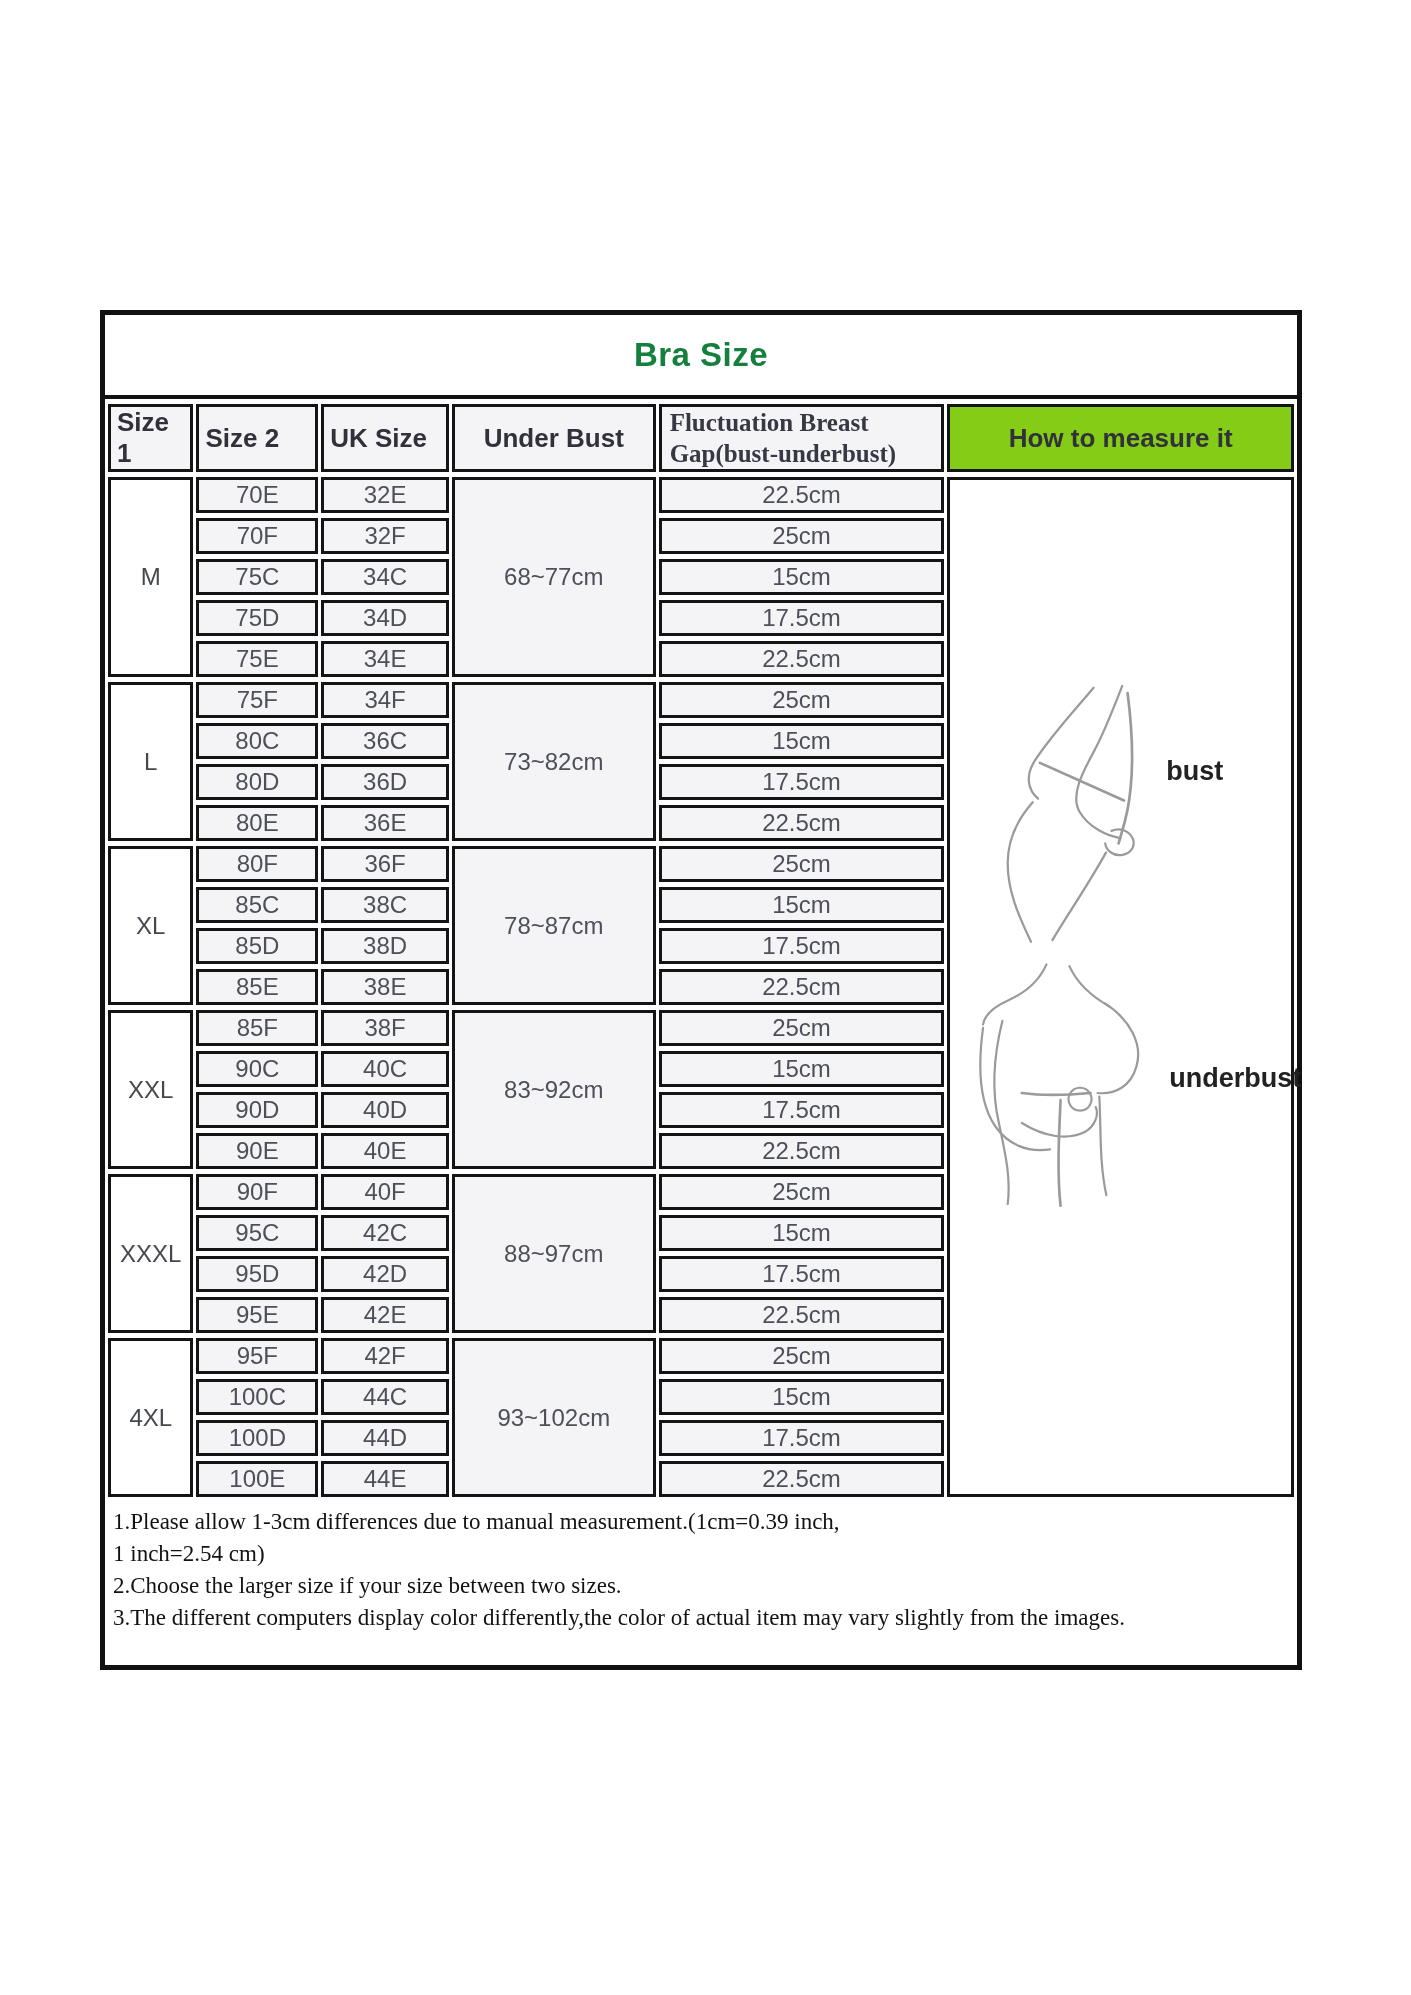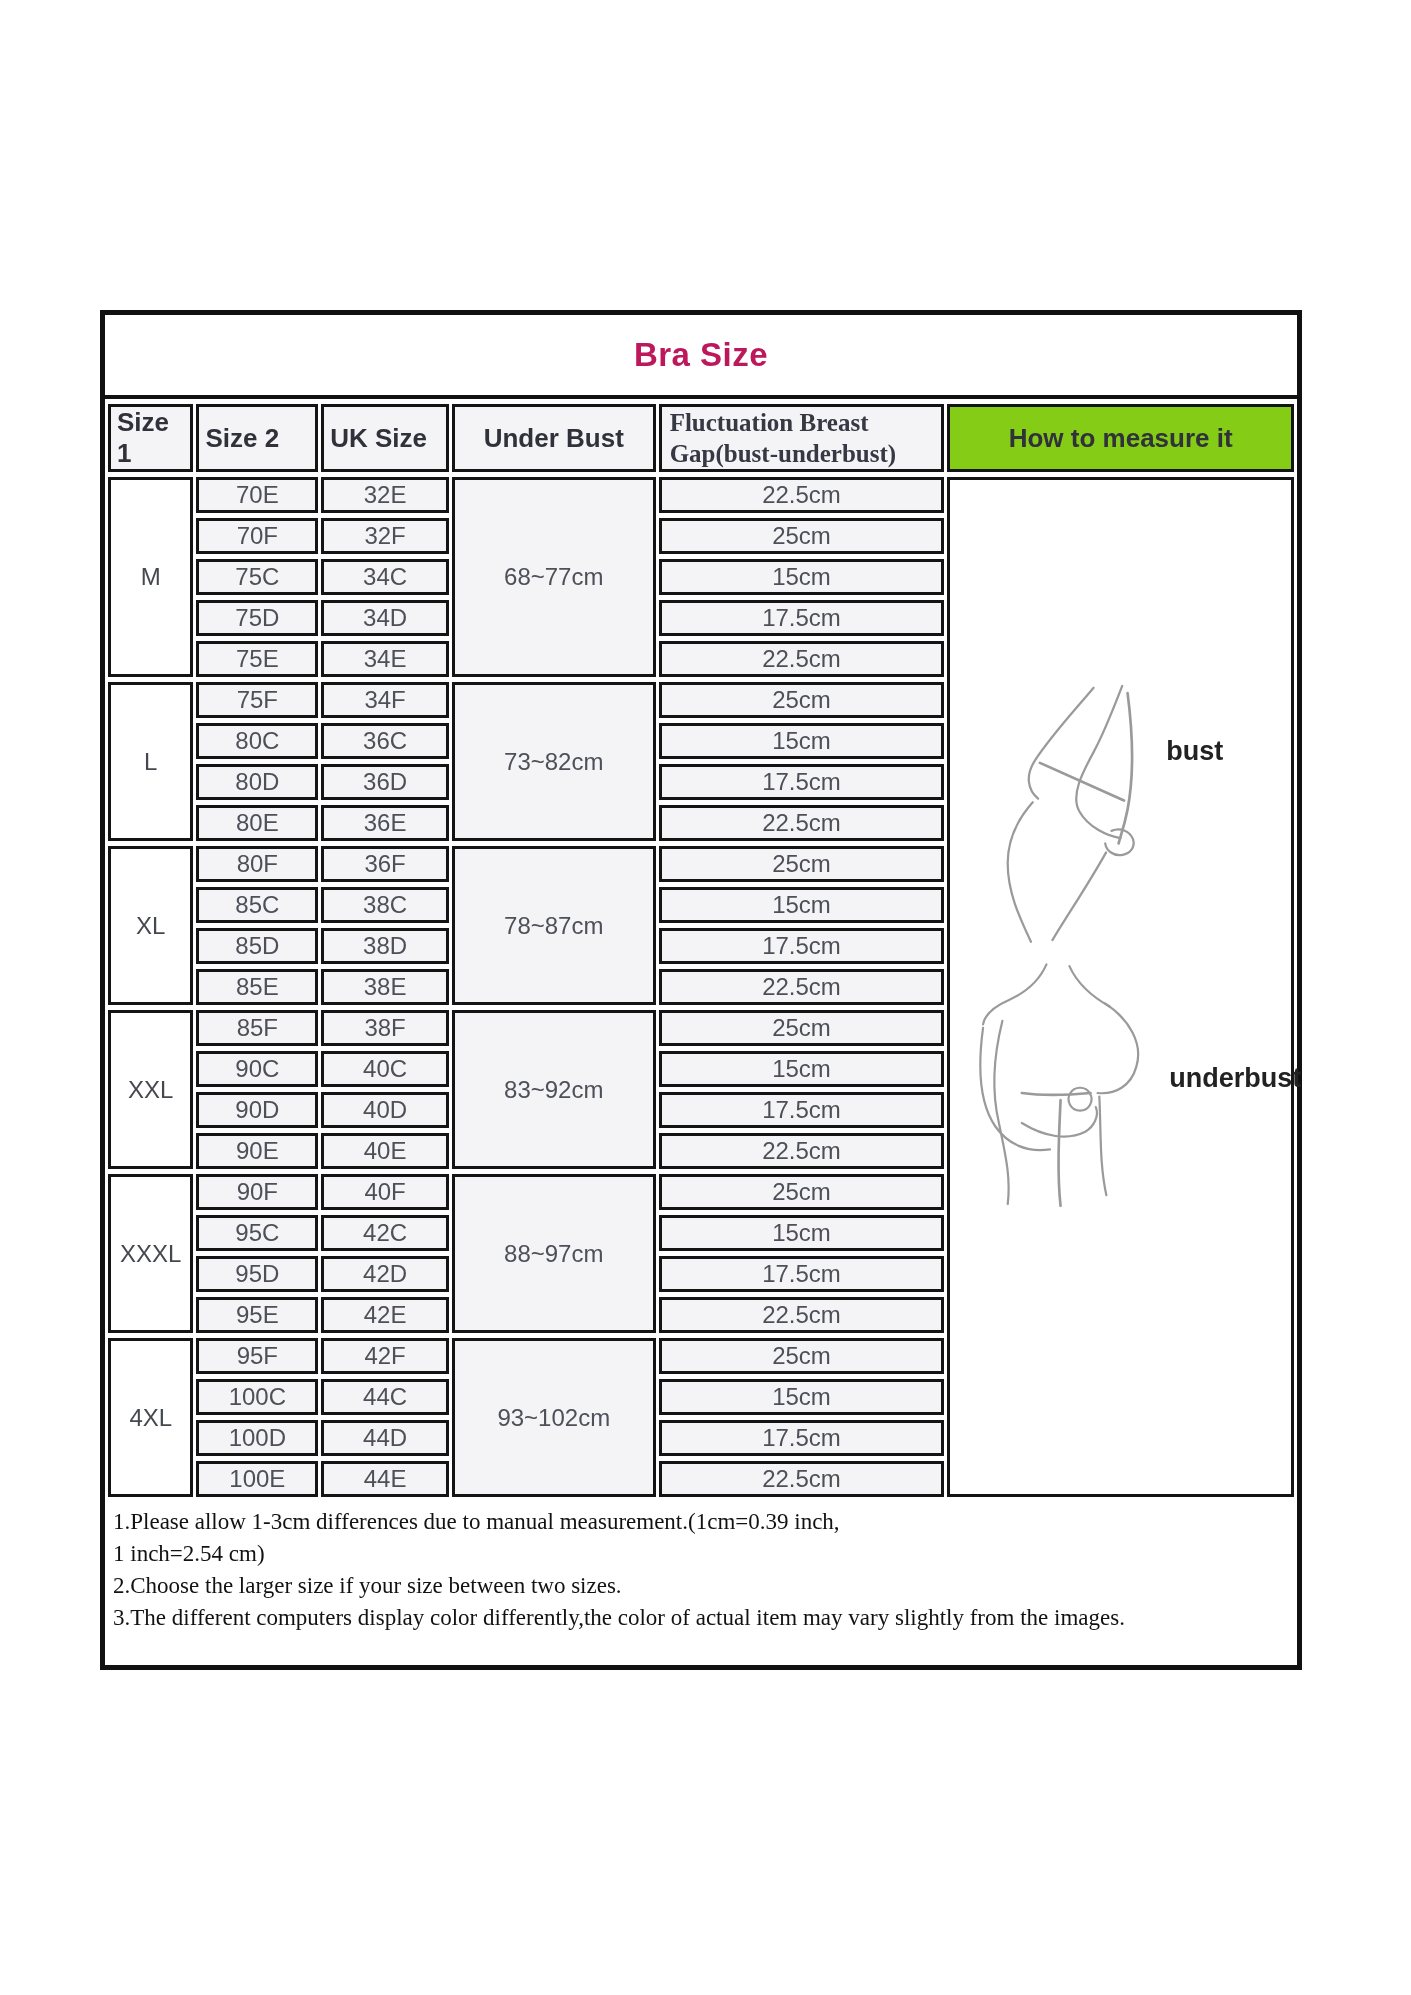--- a/index.html
+++ b/index.html
@@ -2,40 +2,40 @@
 <html><head>
 <meta charset="utf-8">
 <style>
   html,body{margin:0;padding:0;background:#ffffff;}
   .page{position:relative;width:1411px;height:1995px;background:#ffffff;overflow:hidden;
         font-family:"Liberation Sans",sans-serif;}
   .board{position:absolute;left:100px;top:310px;width:1202px;height:1360px;
          border:5px solid #111111;background:#ffffff;box-sizing:border-box;}
   .title-row{height:80px;border-bottom:4px solid #111111;display:flex;
              align-items:center;justify-content:center;}
-  .title{font-weight:bold;font-size:33px;color:#be185d;letter-spacing:0.5px;}
+  .title{font-weight:bold;font-size:33px;color:#15803d;letter-spacing:0.5px;}
   table.size-table{width:100%;table-layout:fixed;border-collapse:separate;border-spacing:3px 5px;}
   th,td{border:3px solid #141414;background:#f4f4f6;padding:0;
         text-align:center;vertical-align:middle;
         font-family:"Liberation Sans",sans-serif;font-size:24px;color:#4e5059;}
   thead th{height:62px;font-weight:bold;font-size:26px;color:#30313a;}
   th.left{text-align:left;padding-left:6px;}
   th.fluct{font-family:"Liberation Serif",serif;text-align:left;padding-left:8px;
            font-size:25px;font-weight:bold;color:#363844;margin-top:32px;}
   .fl{display:block;line-height:31px;}
   th.white,td.white{background:#84cc16;}
   tbody td{height:30px;line-height:30px;}
   td.size1{background:#ffffff;color:#46484f;}
   td.howto{background:#ffffff;position:relative;}
   .fig{position:absolute;display:flex;align-items:flex-start;}
   .fig-bust{top:200px;left:38px;}
   .fig-underbust{top:478px;left:26px;}
   .fig svg{display:block;}
   .fig-label{font-weight:bold;font-size:27px;color:#222222;margin-left:8px;white-space:nowrap;}
-  .fig-bust .fig-label{margin-top:56px;}
+  .fig-bust .fig-label{margin-top:76px;}
   .fig-underbust .fig-label{margin-top:105px;}
   .warm{padding:4px 0 0 8px;font-family:"Liberation Serif",serif;font-size:23px;color:#121212;}
   .warm p{margin:0;line-height:32px;}
   .warm-title{color:#d01119;font-weight:bold;}
 </style>
 </head>
 <body>
 
 <div class="page">
   <div class="board">

